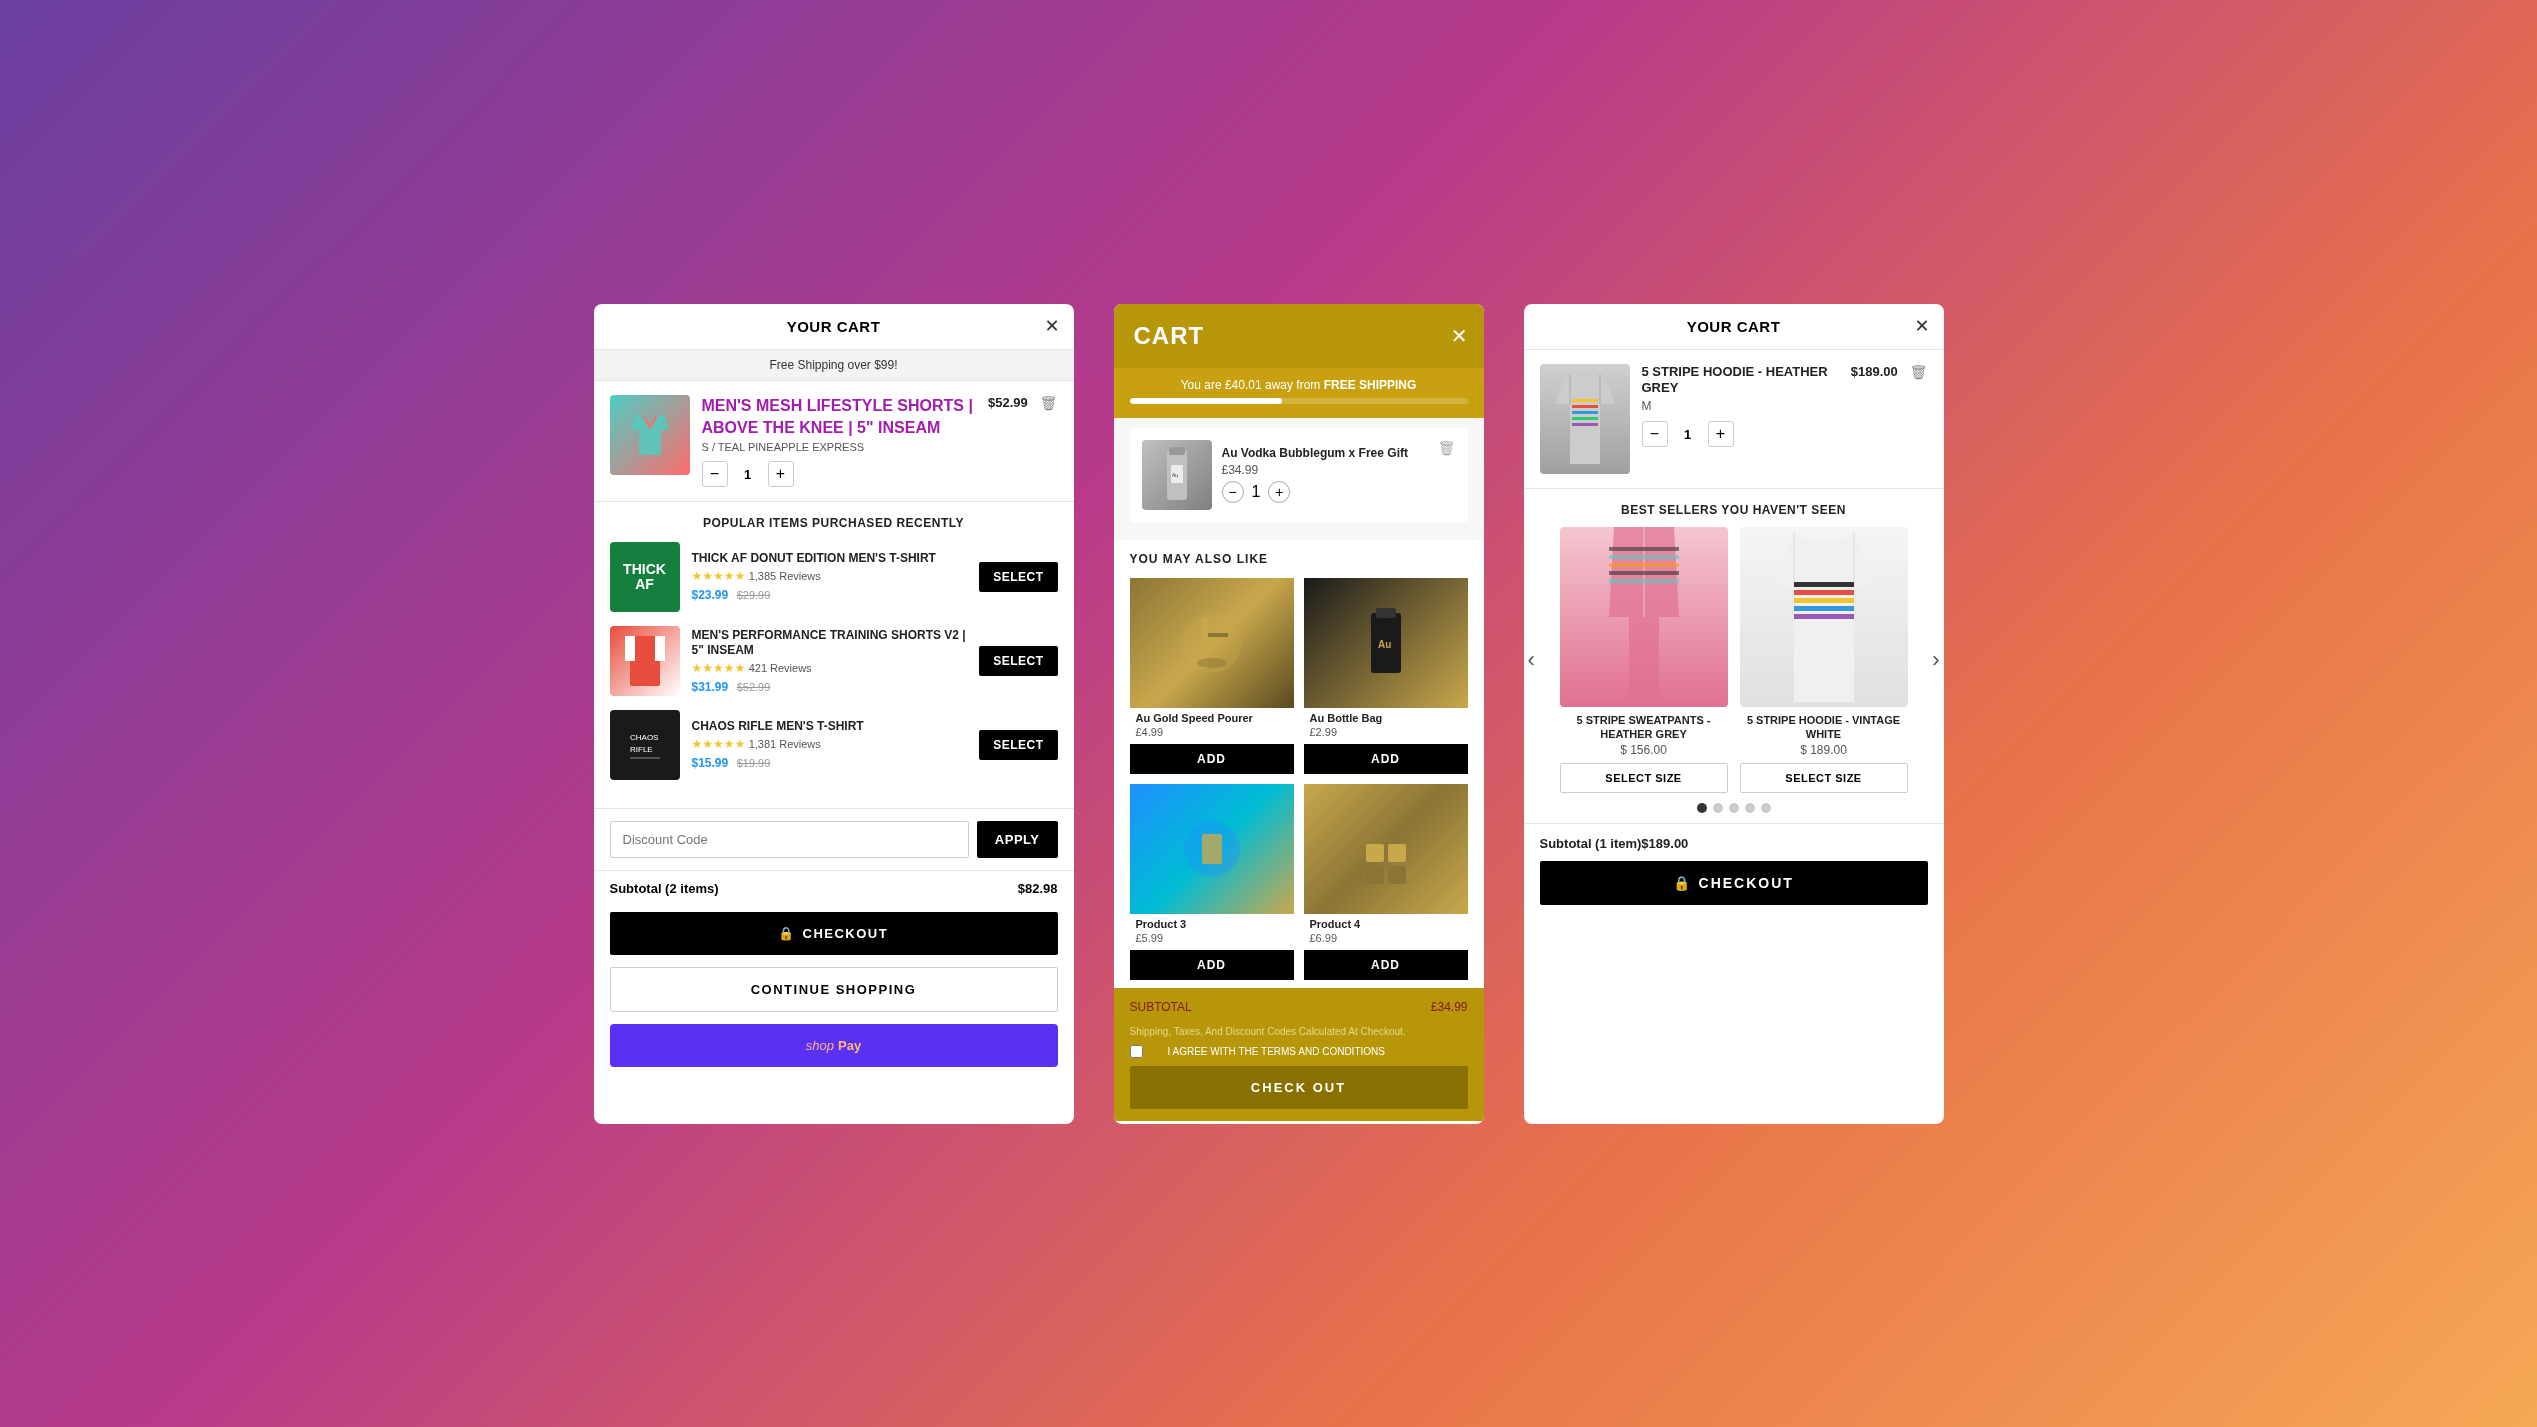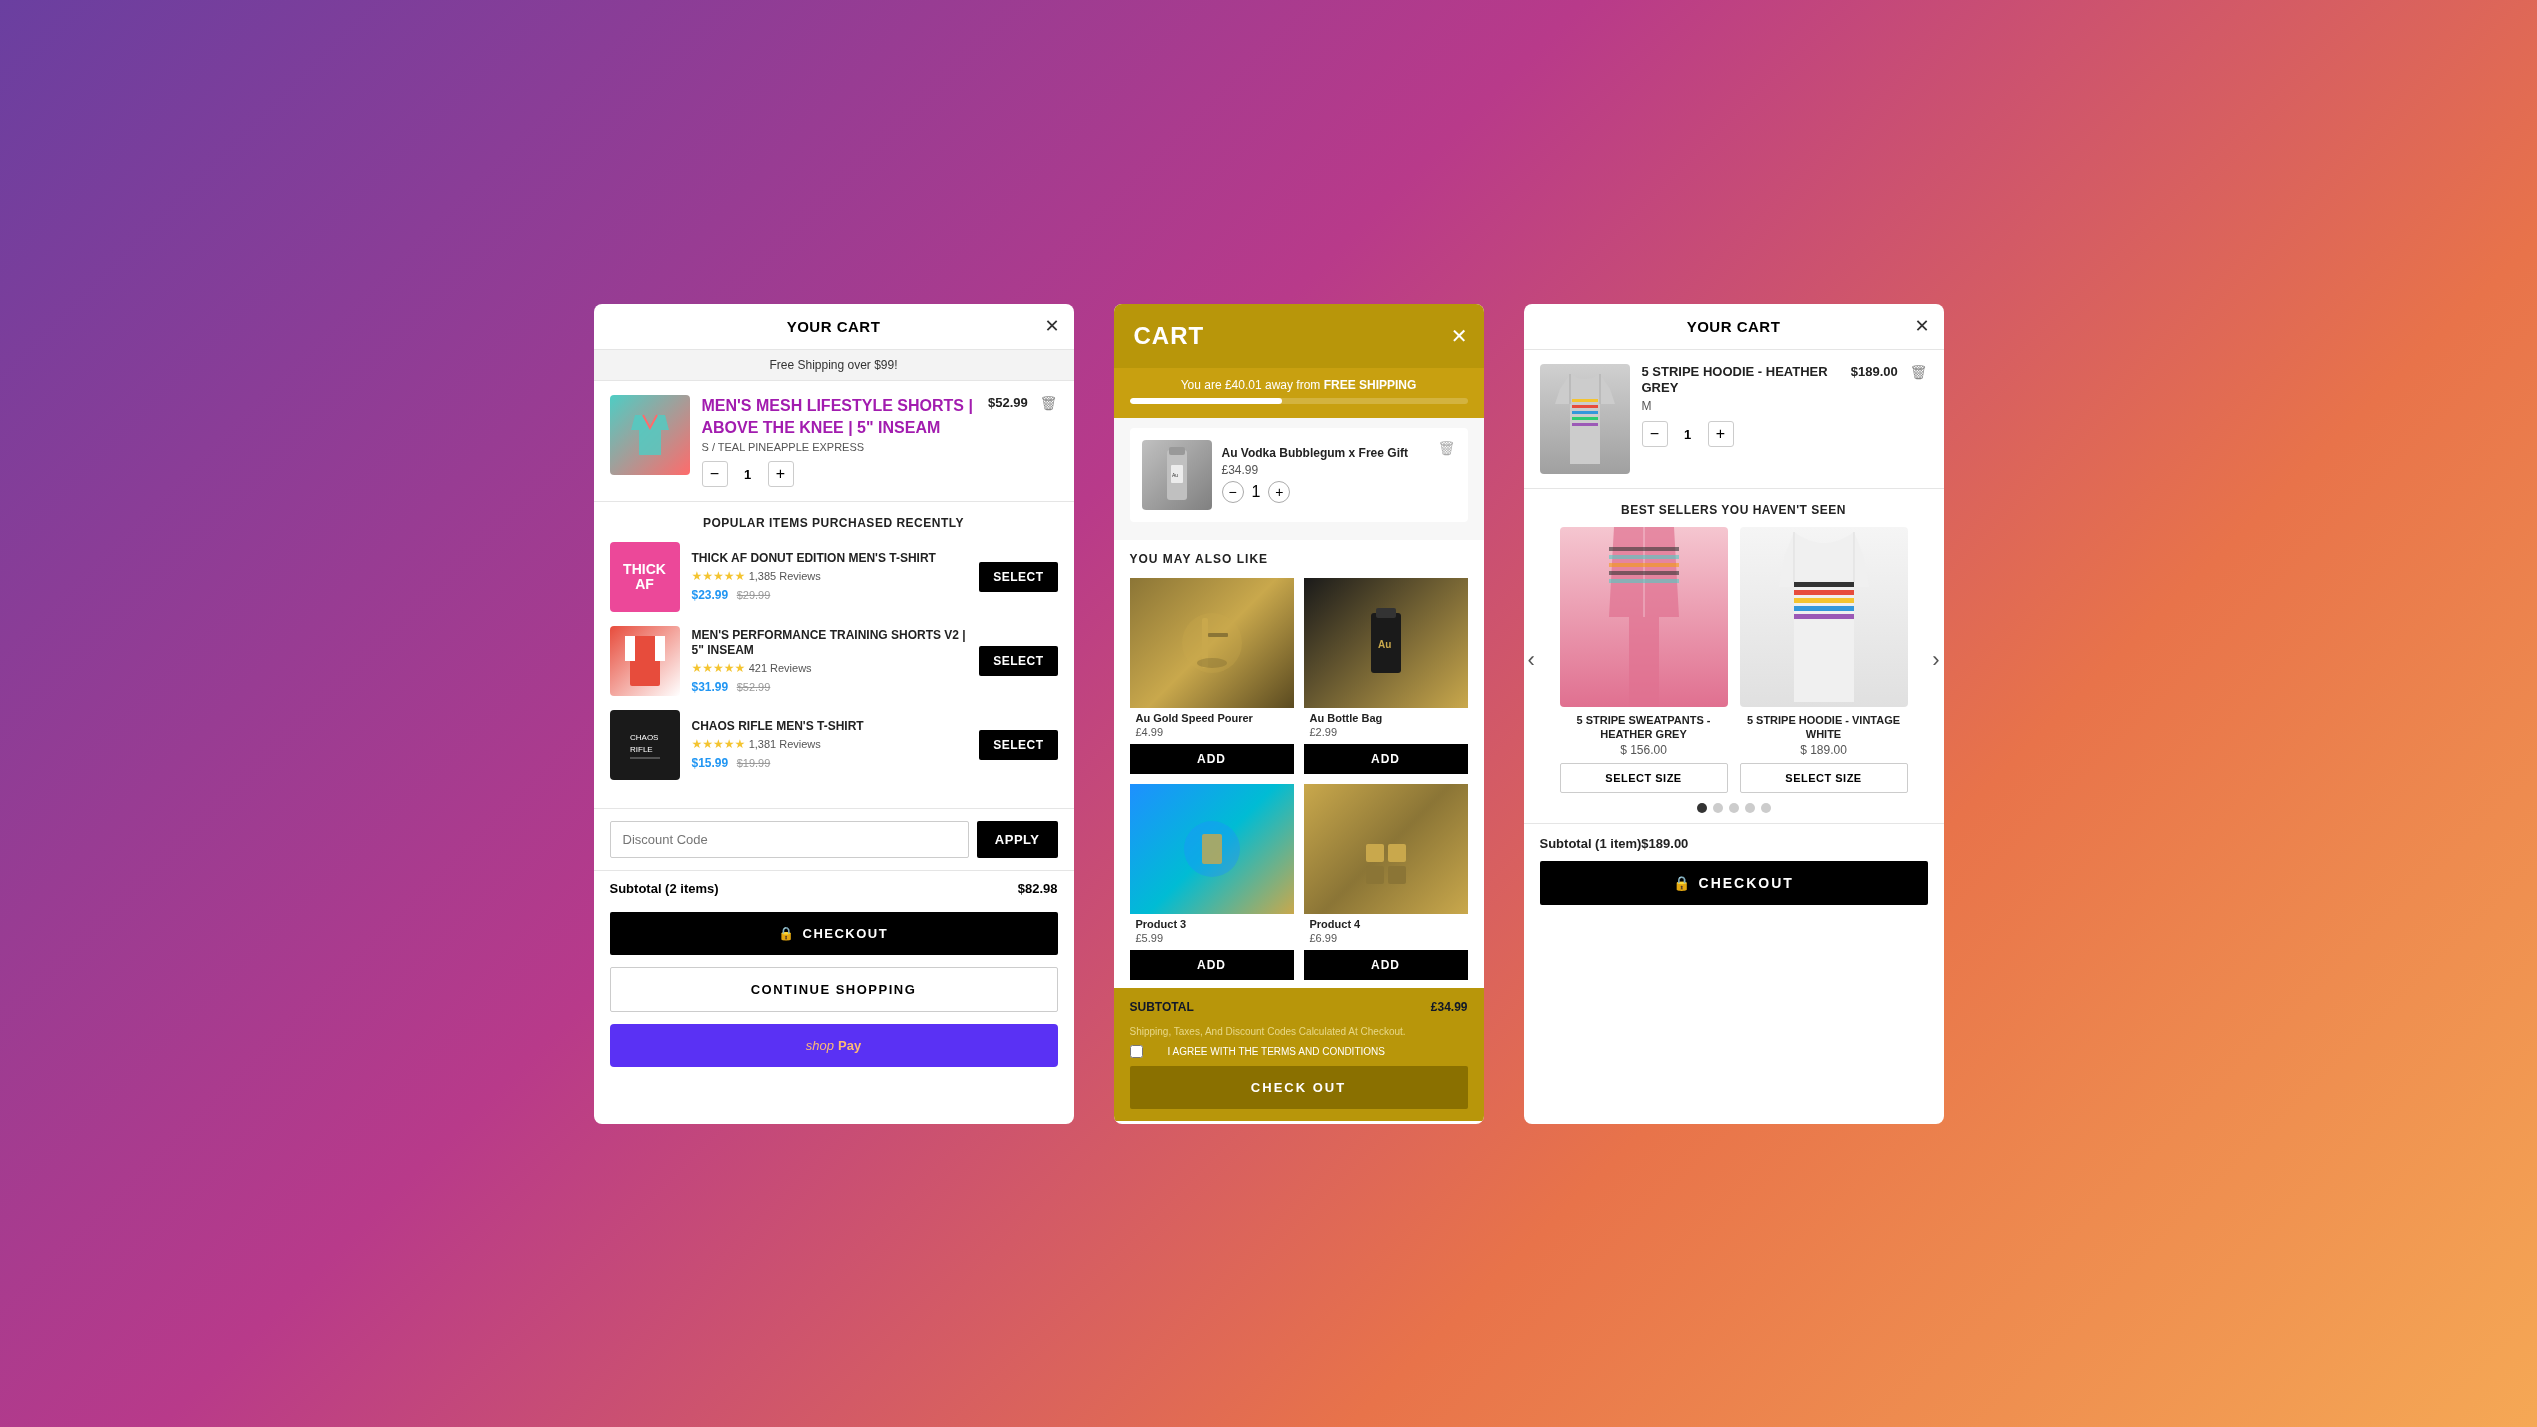--- a/index.html
+++ b/index.html
@@ -396,22 +396,22 @@
       margin-top: 2px;
     }
     .panel2-footer {
       background: #b8960a;
       padding: 12px 16px;
     }
     .panel2-subtotal-row {
       display: flex;
       justify-content: space-between;
       font-size: 12px;
-      font-weight: 700;
-      color: #0f172a;
+      font-weight: 400;
+      color: #7f1d1d;
       text-transform: uppercase;
       margin-bottom: 12px;
     }
     .panel2-note {
       font-size: 10px;
       color: #e8d888;
       margin-bottom: 8px;
     }
     .panel2-agree {
       display: flex;
@@ -600,21 +600,21 @@
       border-radius: 2px;
     }
 
     
     .img-shorts {
       background: linear-gradient(135deg, #4ecdc4, #ff6b6b);
       display: flex; align-items: center; justify-content: center;
       font-size: 10px; color: white; text-align: center; padding: 4px;
     }
     .img-thick-af {
-      background: #ec4899;
+      background: #15803d;
       display: flex; align-items: center; justify-content: center;
     }
     .img-performance {
       background: linear-gradient(135deg, #e74c3c, #fff);
       display: flex; align-items: center; justify-content: center;
     }
     .img-chaos {
       background: #1a1a1a;
       display: flex; align-items: center; justify-content: center;
     }

